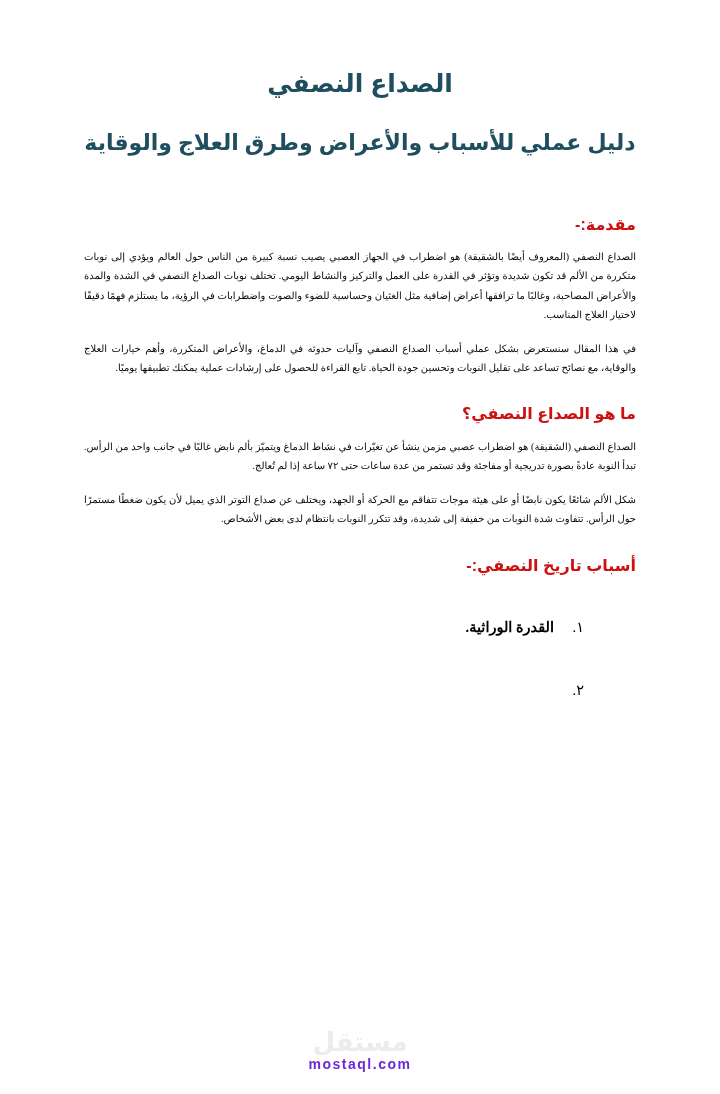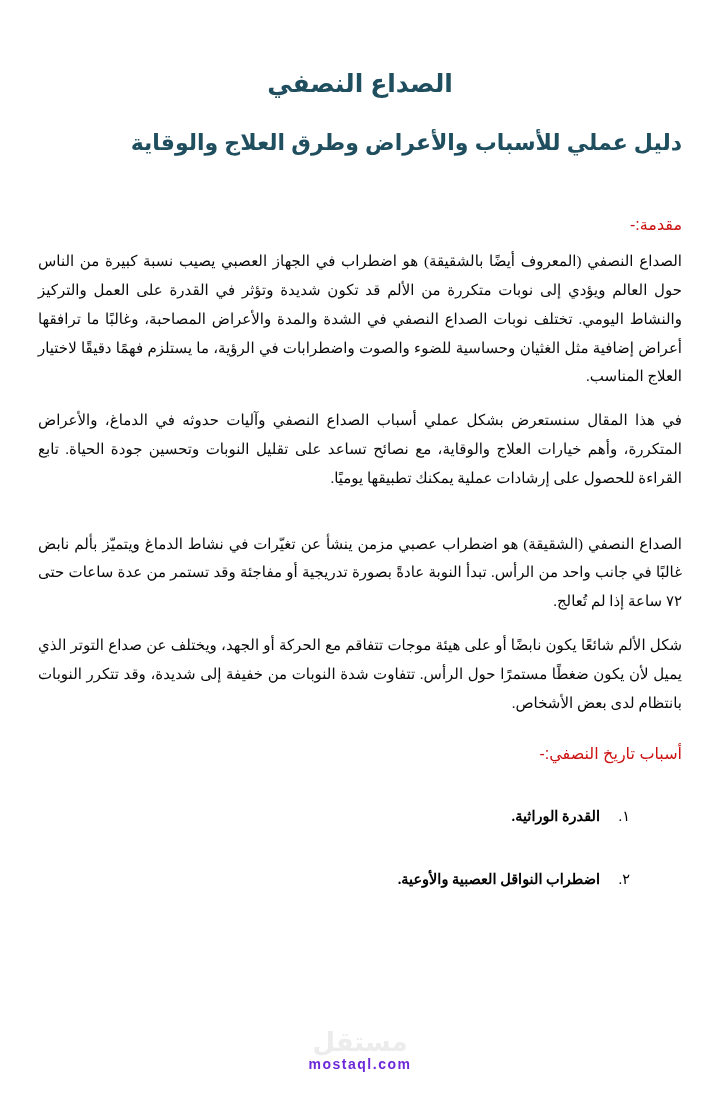--- a/index.html
+++ b/index.html
@@ -14,61 +14,61 @@
     color: #000000;
     position: relative;
     overflow: hidden;
   }
 
   .page {
     position: relative;
     width: 720px;
     height: 1094px;
     box-sizing: border-box;
-    padding: 0 38px;
+    padding: 0 84px;
   }
 
   
   .doc-title {
     color: #1f4e5f;
     font-family: "Liberation Sans", "DejaVu Sans", sans-serif;
     font-weight: bold;
     font-size: 25px;
     text-align: center;
     line-height: 1.25;
     margin: 0;
     padding-top: 68px;
     letter-spacing: 0;
   }
   .doc-subtitle {
     color: #1f4e5f;
     font-family: "Liberation Sans", "DejaVu Sans", sans-serif;
     font-weight: bold;
     font-size: 22px;
-    text-align: right;
+    text-align: center;
     line-height: 1.3;
     margin: 0;
     padding-top: 30px;
   }
 
   
   .section-heading {
     color: #cc1111;
     font-family: "Liberation Sans", "DejaVu Sans", sans-serif;
-    font-weight: normal;
+    font-weight: bold;
     font-size: 16px;
     text-align: right;
     margin: 0;
     line-height: 1.4;
   }
 
   
   .body-par {
     font-family: "Liberation Serif", "DejaVu Serif", serif;
-    font-size: 15px;
+    font-size: 10px;
     line-height: 1.92;
     text-align: justify;
     text-align-last: right;
     margin: 0;
     color: #0a0a0a;
     direction: rtl;
   }
 
   .lead-line {
     font-family: "Liberation Serif", "DejaVu Serif", serif;
@@ -151,20 +151,21 @@
   <div class="sp-b"></div>
 
   <p class="body-par">الصداع النصفي (المعروف أيضًا بالشقيقة) هو اضطراب في الجهاز العصبي يصيب نسبة كبيرة من الناس حول العالم ويؤدي إلى نوبات متكررة من الألم قد تكون شديدة وتؤثر في القدرة على العمل والتركيز والنشاط اليومي. تختلف نوبات الصداع النصفي في الشدة والمدة والأعراض المصاحبة، وغالبًا ما ترافقها أعراض إضافية مثل الغثيان وحساسية للضوء والصوت واضطرابات في الرؤية، ما يستلزم فهمًا دقيقًا لاختيار العلاج المناسب.</p>
 
   <div class="sp-c"></div>
 
   <p class="body-par">في هذا المقال سنستعرض بشكل عملي أسباب الصداع النصفي وآليات حدوثه في الدماغ، والأعراض المتكررة، وأهم خيارات العلاج والوقاية، مع نصائح تساعد على تقليل النوبات وتحسين جودة الحياة. تابع القراءة للحصول على إرشادات عملية يمكنك تطبيقها يوميًا.</p>
 
   <div class="sp-d"></div>
 
+  <h3 class="section-heading">ما هو الصداع النصفي؟</h3>
 
   <div class="sp-b"></div>
 
   <p class="body-par">الصداع النصفي (الشقيقة) هو اضطراب عصبي مزمن ينشأ عن تغيّرات في نشاط الدماغ ويتميّز بألم نابض غالبًا في جانب واحد من الرأس. تبدأ النوبة عادةً بصورة تدريجية أو مفاجئة وقد تستمر من عدة ساعات حتى ٧٢ ساعة إذا لم تُعالج.</p>
 
   <div class="sp-c"></div>
 
   <p class="body-par">شكل الألم شائعًا يكون نابضًا أو على هيئة موجات تتفاقم مع الحركة أو الجهد، ويختلف عن صداع التوتر الذي يميل لأن يكون ضغطًا مستمرًا حول الرأس. تتفاوت شدة النوبات من خفيفة إلى شديدة، وقد تتكرر النوبات بانتظام لدى بعض الأشخاص.</p>
 
   <div class="sp-d"></div>
@@ -187,21 +188,20 @@
   </ol>
 
   <div class="sp-e"></div>
 
 
   <div class="sp-e"></div>
 
   <ol class="num-list">
     <li class="num-item">
       <span class="num-marker">٢.</span>
-      <span class="num-text">اضطراب النواقل العصبية والأوعية.</span>
     </li>
   </ol>
 
   <div class="watermark">
     <div class="wm-ar">مستقل</div>
     <div class="wm-en">mostaql.com</div>
   </div>
 
 </div>
 

